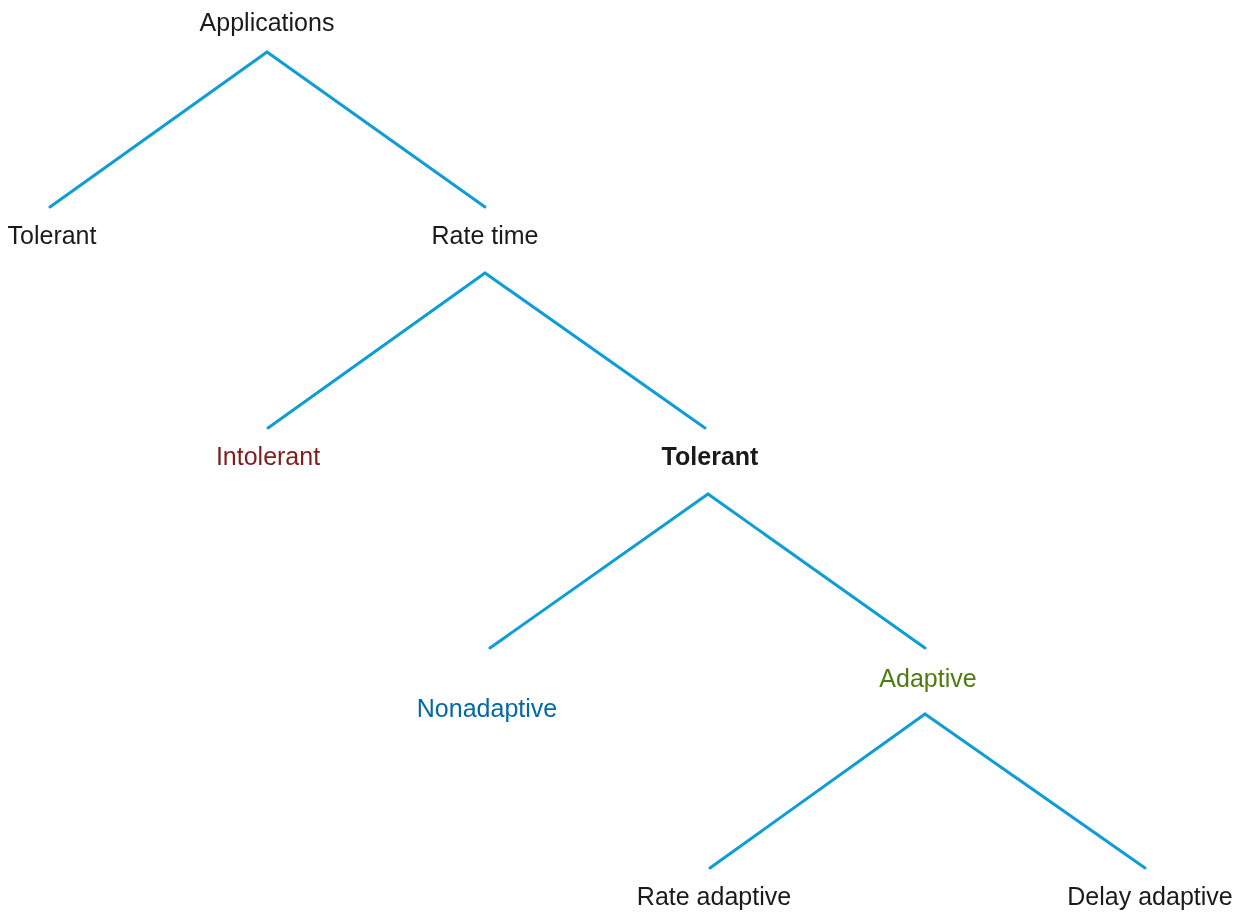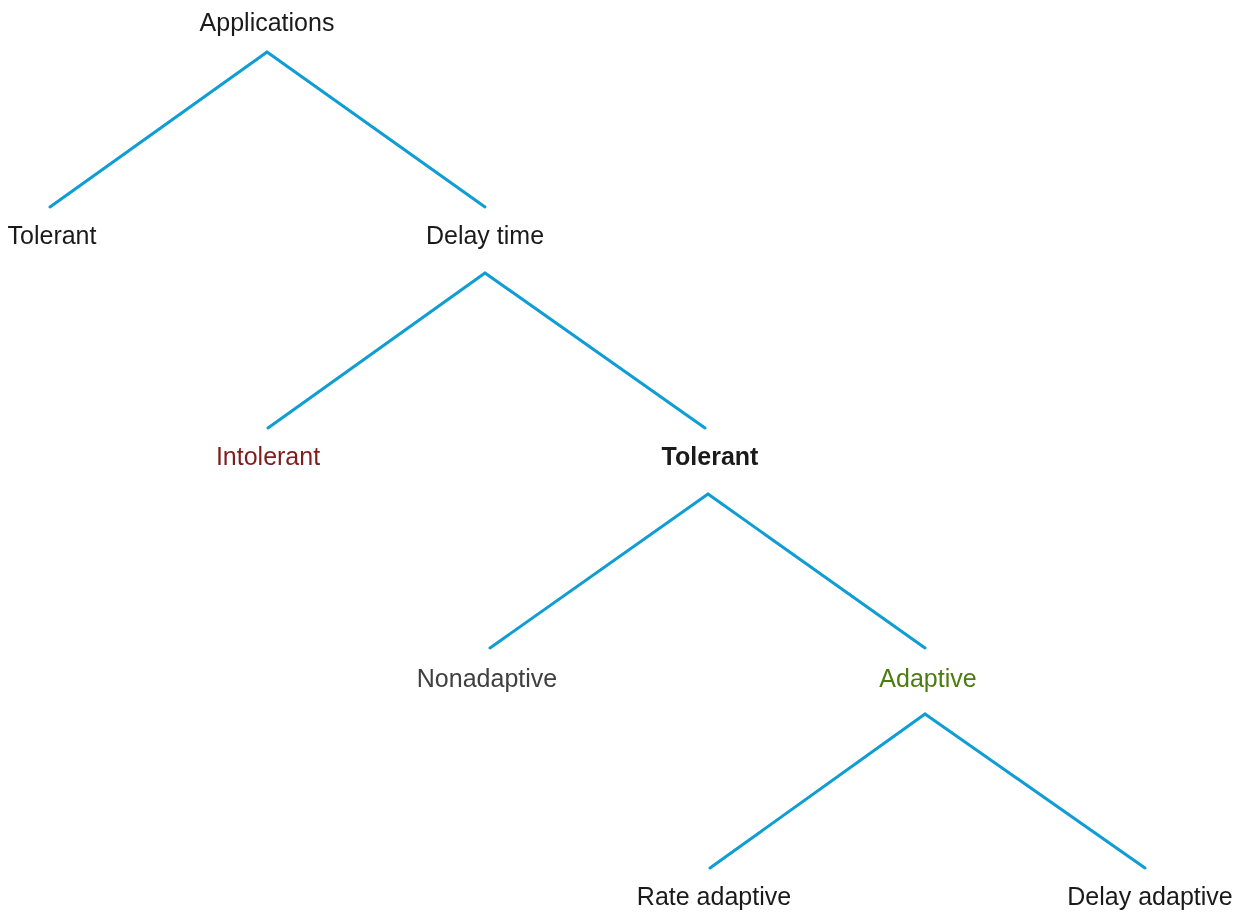--- a/index.html
+++ b/index.html
@@ -49,22 +49,22 @@
         <line x1="708" y1="494" x2="490" y2="648"></line>
         <line x1="708" y1="494" x2="925" y2="648"></line>
         <line x1="925" y1="714" x2="710" y2="868"></line>
         <line x1="925" y1="714" x2="1145" y2="868"></line>
       </g>
   </svg>
 
   <div id="label-layer">
       <div class="node-label" style="left: 267px; top: 22px; color: rgb(26, 26, 26);">Applications</div>
       <div class="node-label" style="left: 52px; top: 235px; color: rgb(26, 26, 26);">Tolerant</div>
-      <div class="node-label" style="left: 485px; top: 235px; color: rgb(26, 26, 26);">Delay time</div>
+      <div class="node-label" style="left: 485px; top: 235px; color: rgb(26, 26, 26);">Rate time</div>
       <div class="node-label" style="left: 268px; top: 456px; color: #7f1d1d;">Intolerant</div>
       <div class="node-label" style="left: 710px; top: 456px; color: rgb(26, 26, 26); font-weight: bold;">Tolerant</div>
-      <div class="node-label" style="left: 487px; top: 678px; color: #404040;">Nonadaptive</div>
+      <div class="node-label" style="left: 487px; top: 708px; color: #0369a1;">Nonadaptive</div>
       <div class="node-label" style="left: 928px; top: 678px; color: #4d7c0f;">Adaptive</div>
       <div class="node-label" style="left: 714px; top: 896px; color: rgb(26, 26, 26);">Rate adaptive</div>
       <div class="node-label" style="left: 1150px; top: 896px; color: rgb(26, 26, 26);">Delay adaptive</div>
     </div>
 
 </div>
 
 </body></html>

